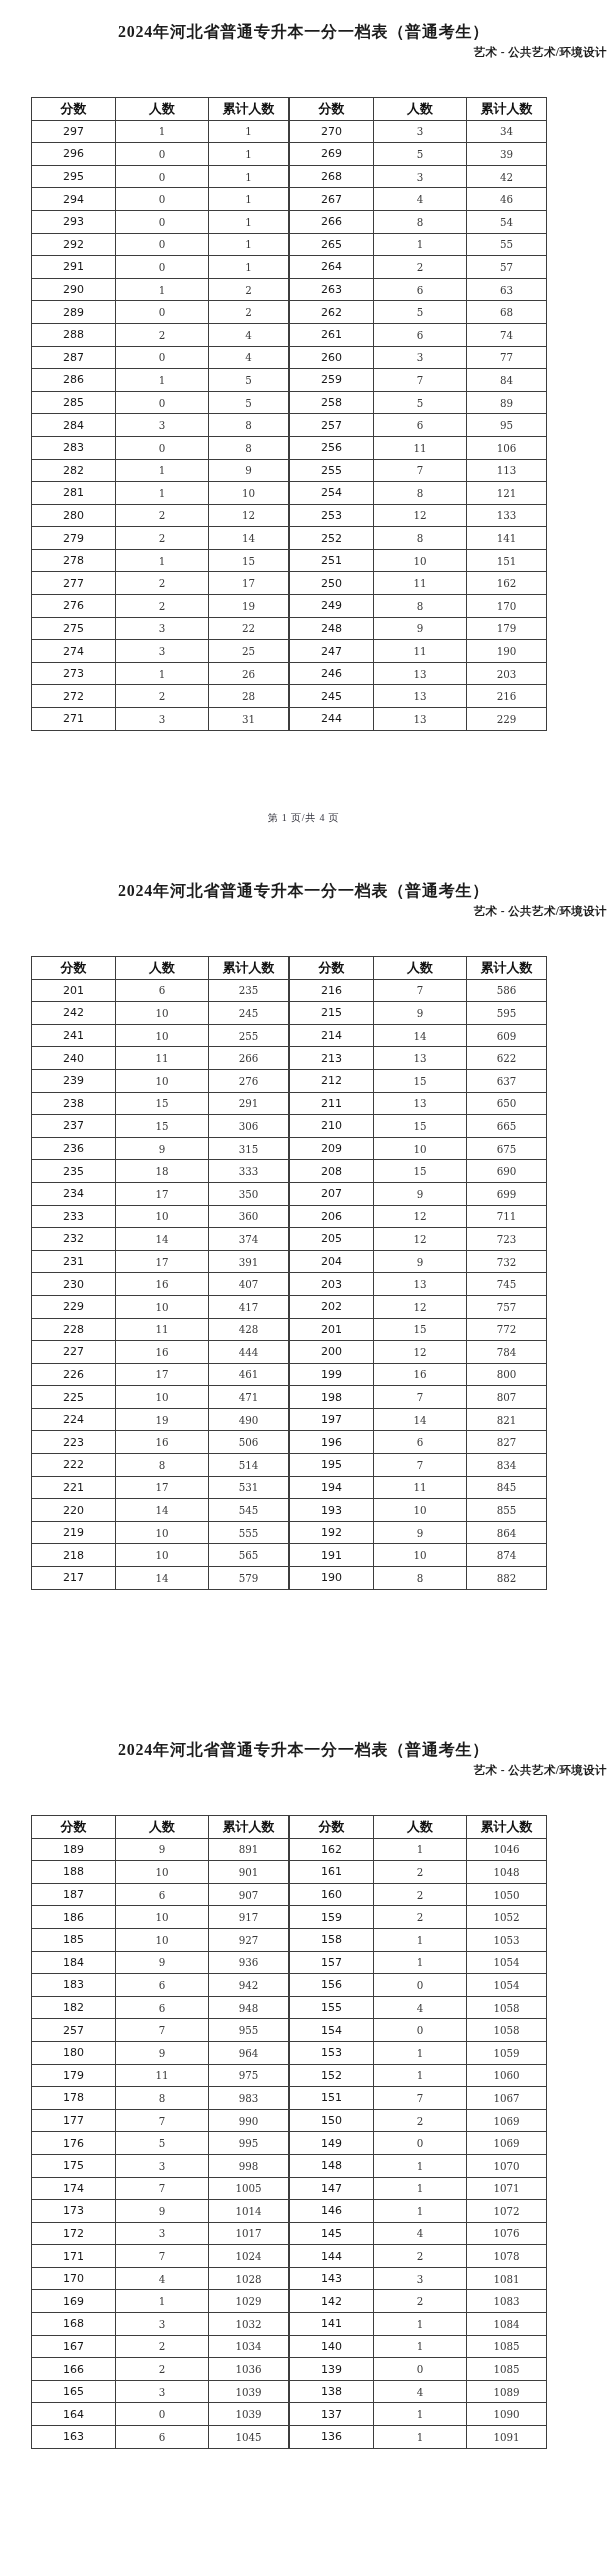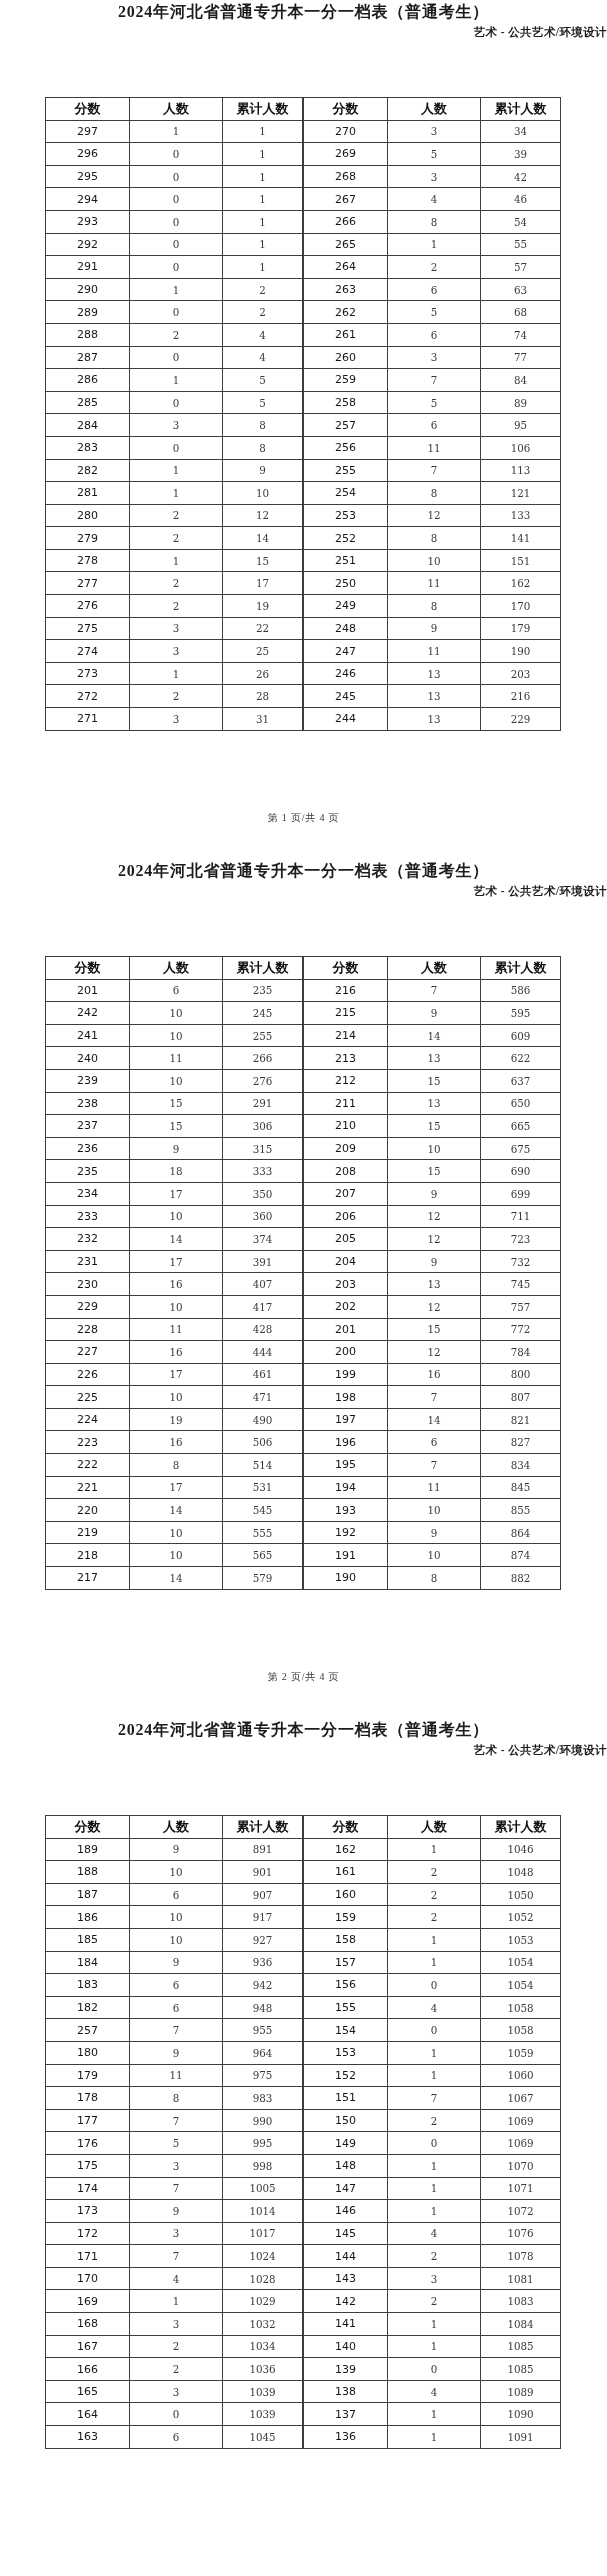--- a/index.html
+++ b/index.html
@@ -9,40 +9,40 @@
     font-family: "Liberation Serif", "DejaVu Serif", serif;
     color: #1c1c1c;
   }
   .page {
     width: 607px;
     height: 859px;
     position: relative;
     background: #ffffff;
     overflow: hidden;
   }
-  .page-header { text-align: center; }
+  .page-header { padding-top: 20px; text-align: center; }
   .page-title {
     font-size: 16px;
     font-weight: bold;
     letter-spacing: 0.8px;
     line-height: 23px;
   }
   .page-subtitle {
     margin-top: 1px;
     font-size: 11.5px;
     font-weight: bold;
     letter-spacing: 0.4px;
     line-height: 17px;
     text-align: right;
   }
   .tables-wrap {
-    margin-top: 56px;
+    margin-top: 36px;
     padding: 0 32px 0 31px;
     display: flex;
-    justify-content: center;
+    justify-content: flex-start;
   }
   table.score-table {
     border-collapse: collapse;
     width: 257px;
     table-layout: fixed;
   }
   table.score-table th, table.score-table td {
     border: 1.5px solid #3d3d3d;
     height: 22.6px;
     text-align: center;
@@ -696,21 +696,20 @@
             <td data-name="cumulative-cell">874</td>
           </tr>
           <tr data-name="table-row">
             <td data-name="score-cell">190</td>
             <td data-name="count-cell">8</td>
             <td data-name="cumulative-cell">882</td>
           </tr>
         </tbody>
     </table>
   </div>
-  <div class="page-footer" data-name="page-footer">第 2 页/共 4 页</div>
 </div>
 
 <div class="page" data-name="page-3">
   <div class="page-header" data-name="page-header">
     <div class="page-title" data-name="page-title">2024年河北省普通专升本一分一档表（普通考生）</div>
     <div class="page-subtitle" data-name="page-subtitle">艺术 - 公共艺术/环境设计</div>
   </div>
   <div class="tables-wrap" data-name="tables-container">
     <table class="score-table" data-name="score-table-left">
       <colgroup>

